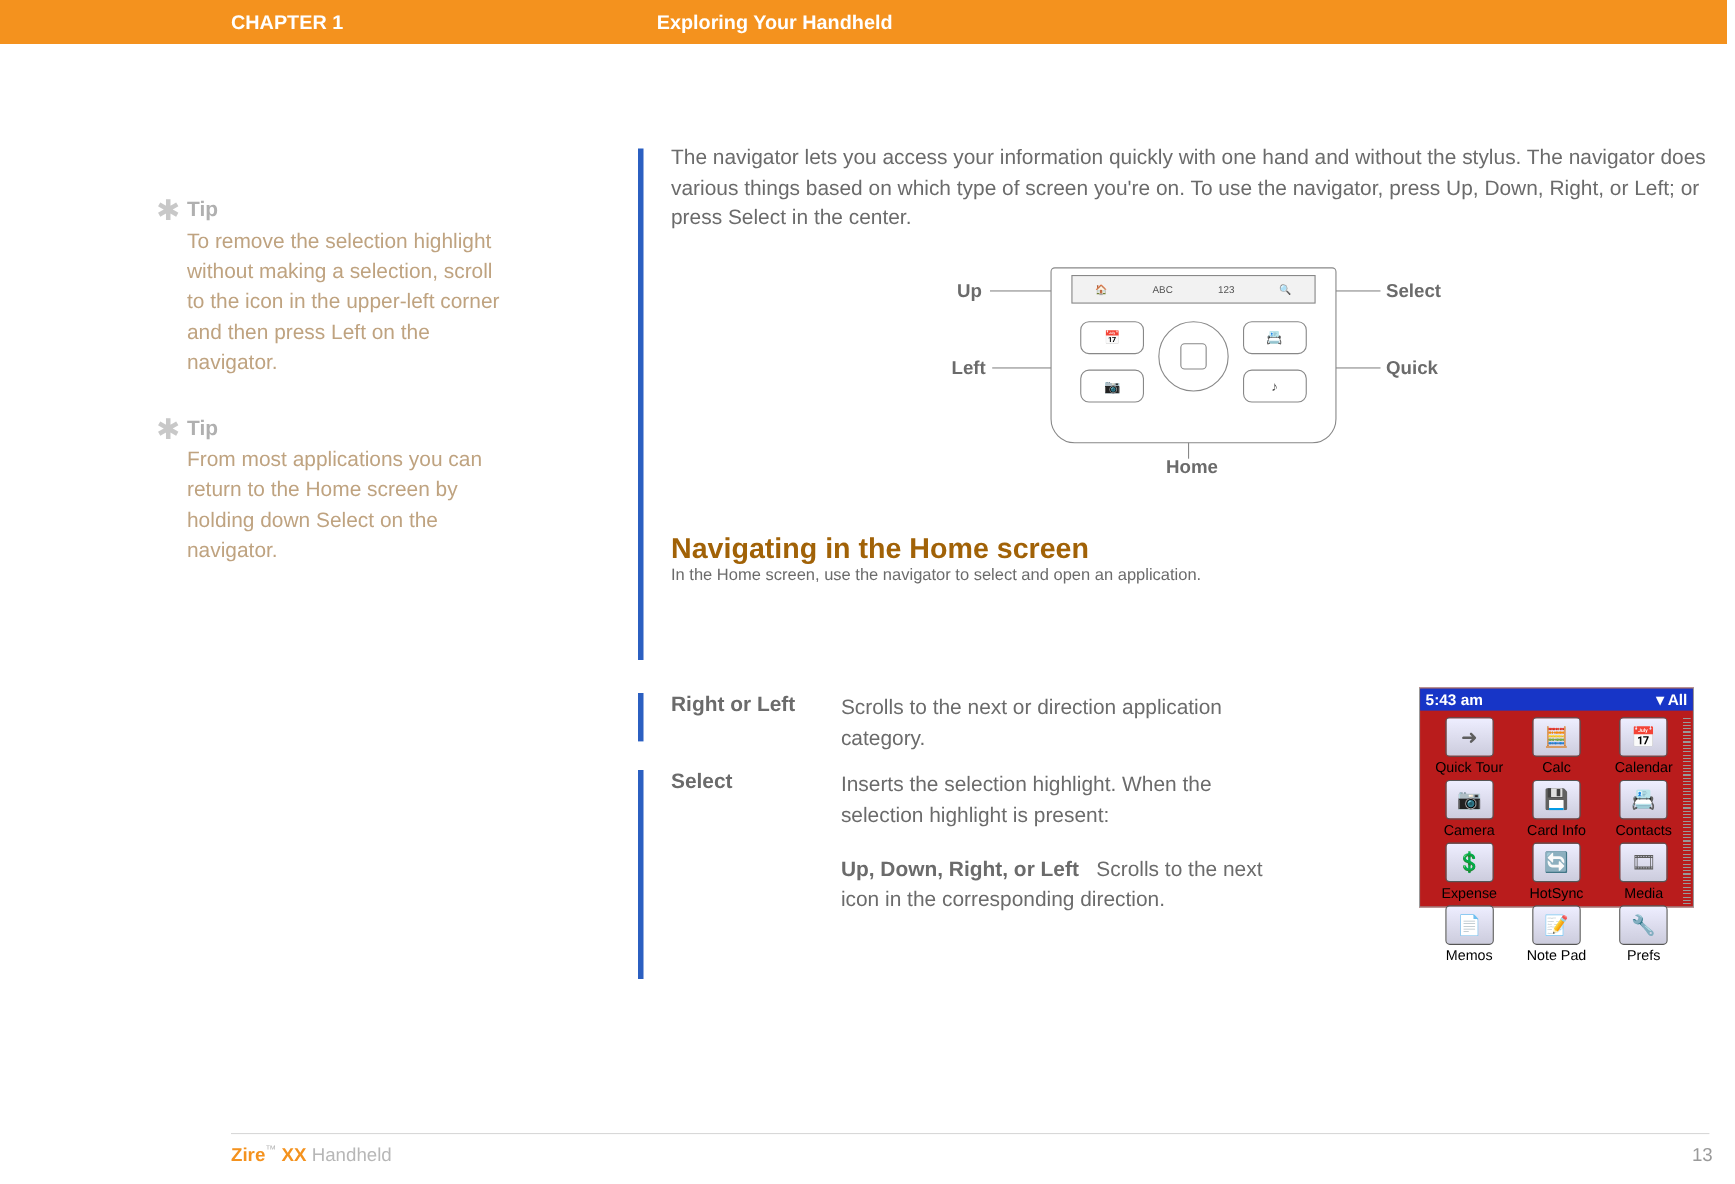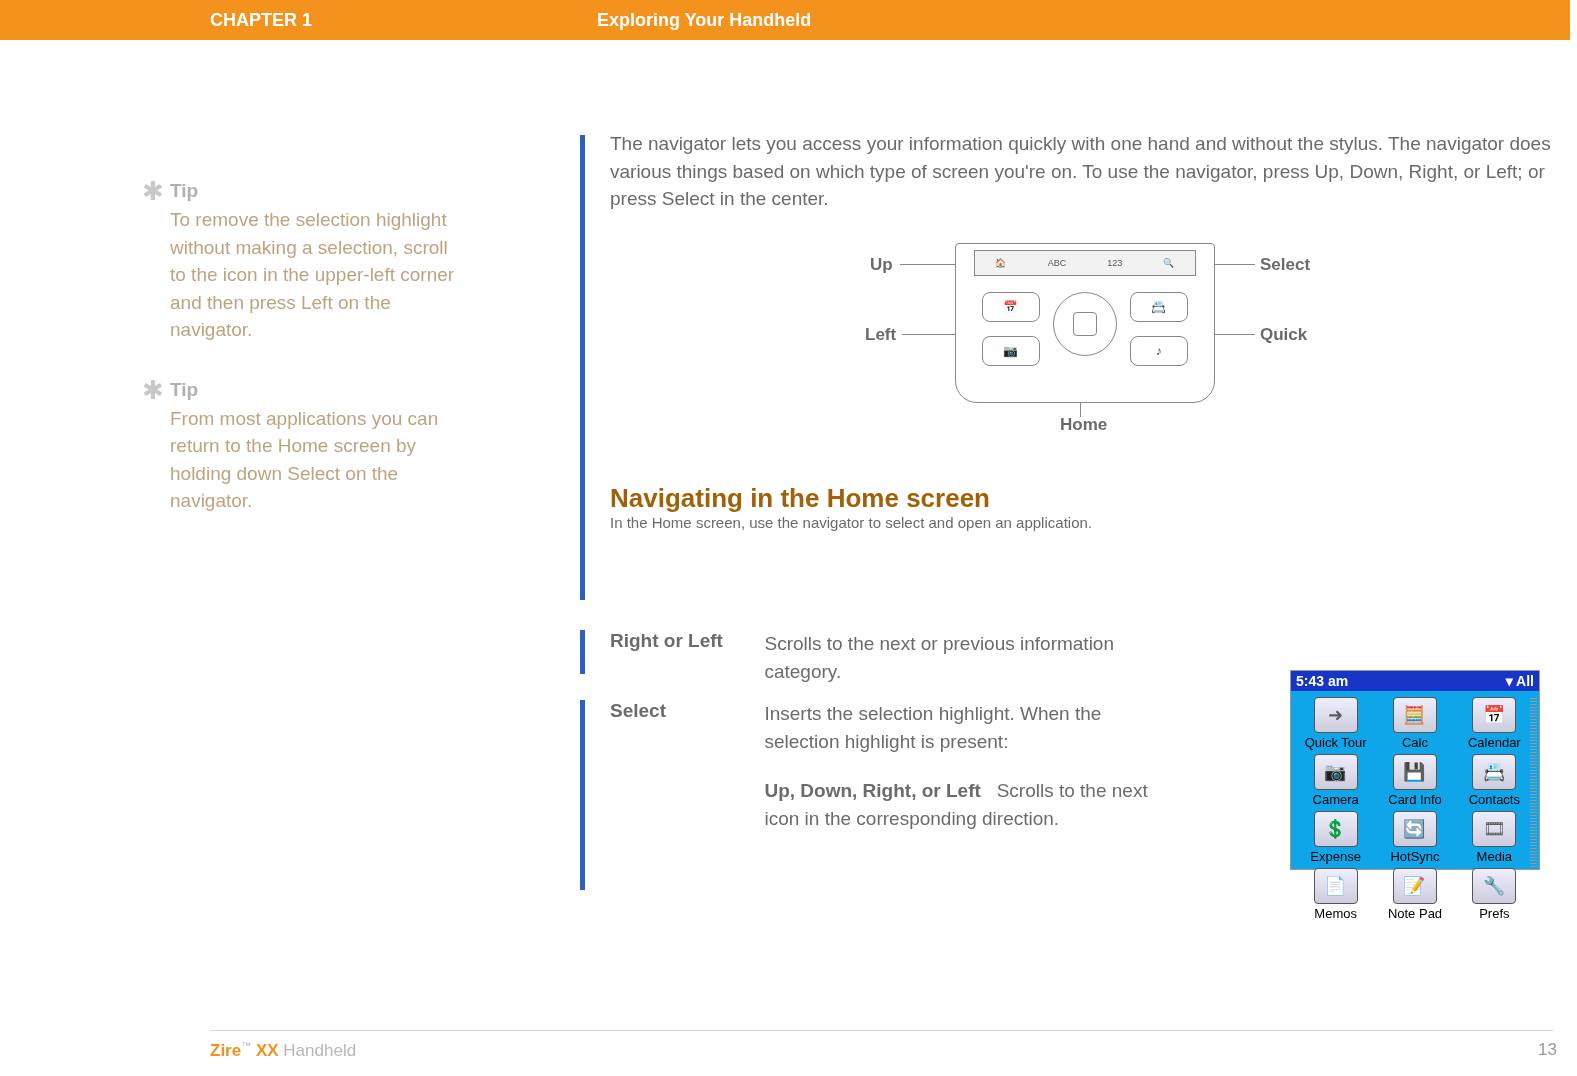--- a/index.html
+++ b/index.html
@@ -215,22 +215,21 @@
   .behave-body .inner { margin-top: 22px; }
   .behave-body .inner b { color: #6b6b6b; }
   
   .handheld {
     position: absolute;
     left: 1290px;
     top: 625px;
     width: 250px;
     height: 200px;
     border: 1px solid #999;
-    background: #0ea5e9;
-    margin-top: 45px;
+    background: #b91c1c;
   }
   .status-bar {
     background: #1735c7;
     color: #fff;
     font-size: 14px;
     font-weight: bold;
     padding: 2px 5px;
     display: flex;
     justify-content: space-between;
   }
@@ -346,21 +345,21 @@
       </div>
     </div>
 
     <h2 class="sub-title">Navigating in the Home screen</h2>
     <p class="subtext">In the Home screen, use the navigator to select and open an application.</p>
   </div>
 </div>
 
 <div class="behave behave-1">
   <span class="behave-label">Right or Left</span>
-  <span class="behave-body">Scrolls to the next or previous information category.</span>
+  <span class="behave-body">Scrolls to the next or direction application category.</span>
 </div>
 
 <div class="behave behave-2">
   <span class="behave-label">Select</span>
   <span class="behave-body">
     <span>Inserts the selection highlight. When the selection highlight is present:</span>
     <div class="inner">
       <b>Up, Down, Right, or Left</b>&nbsp;&nbsp;
       <span>Scrolls to the next icon in the corresponding direction.</span>
     </div>

